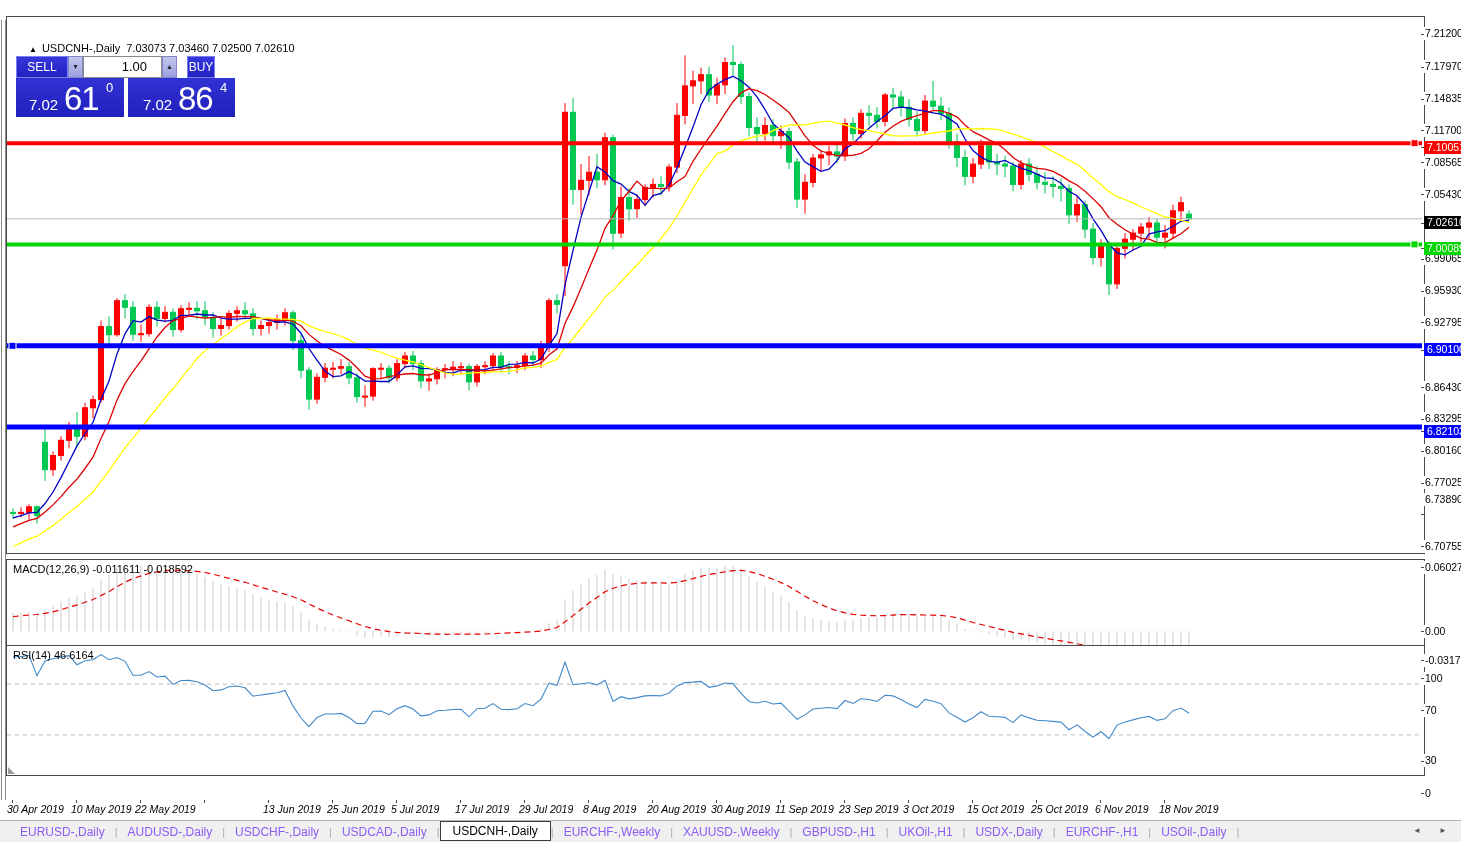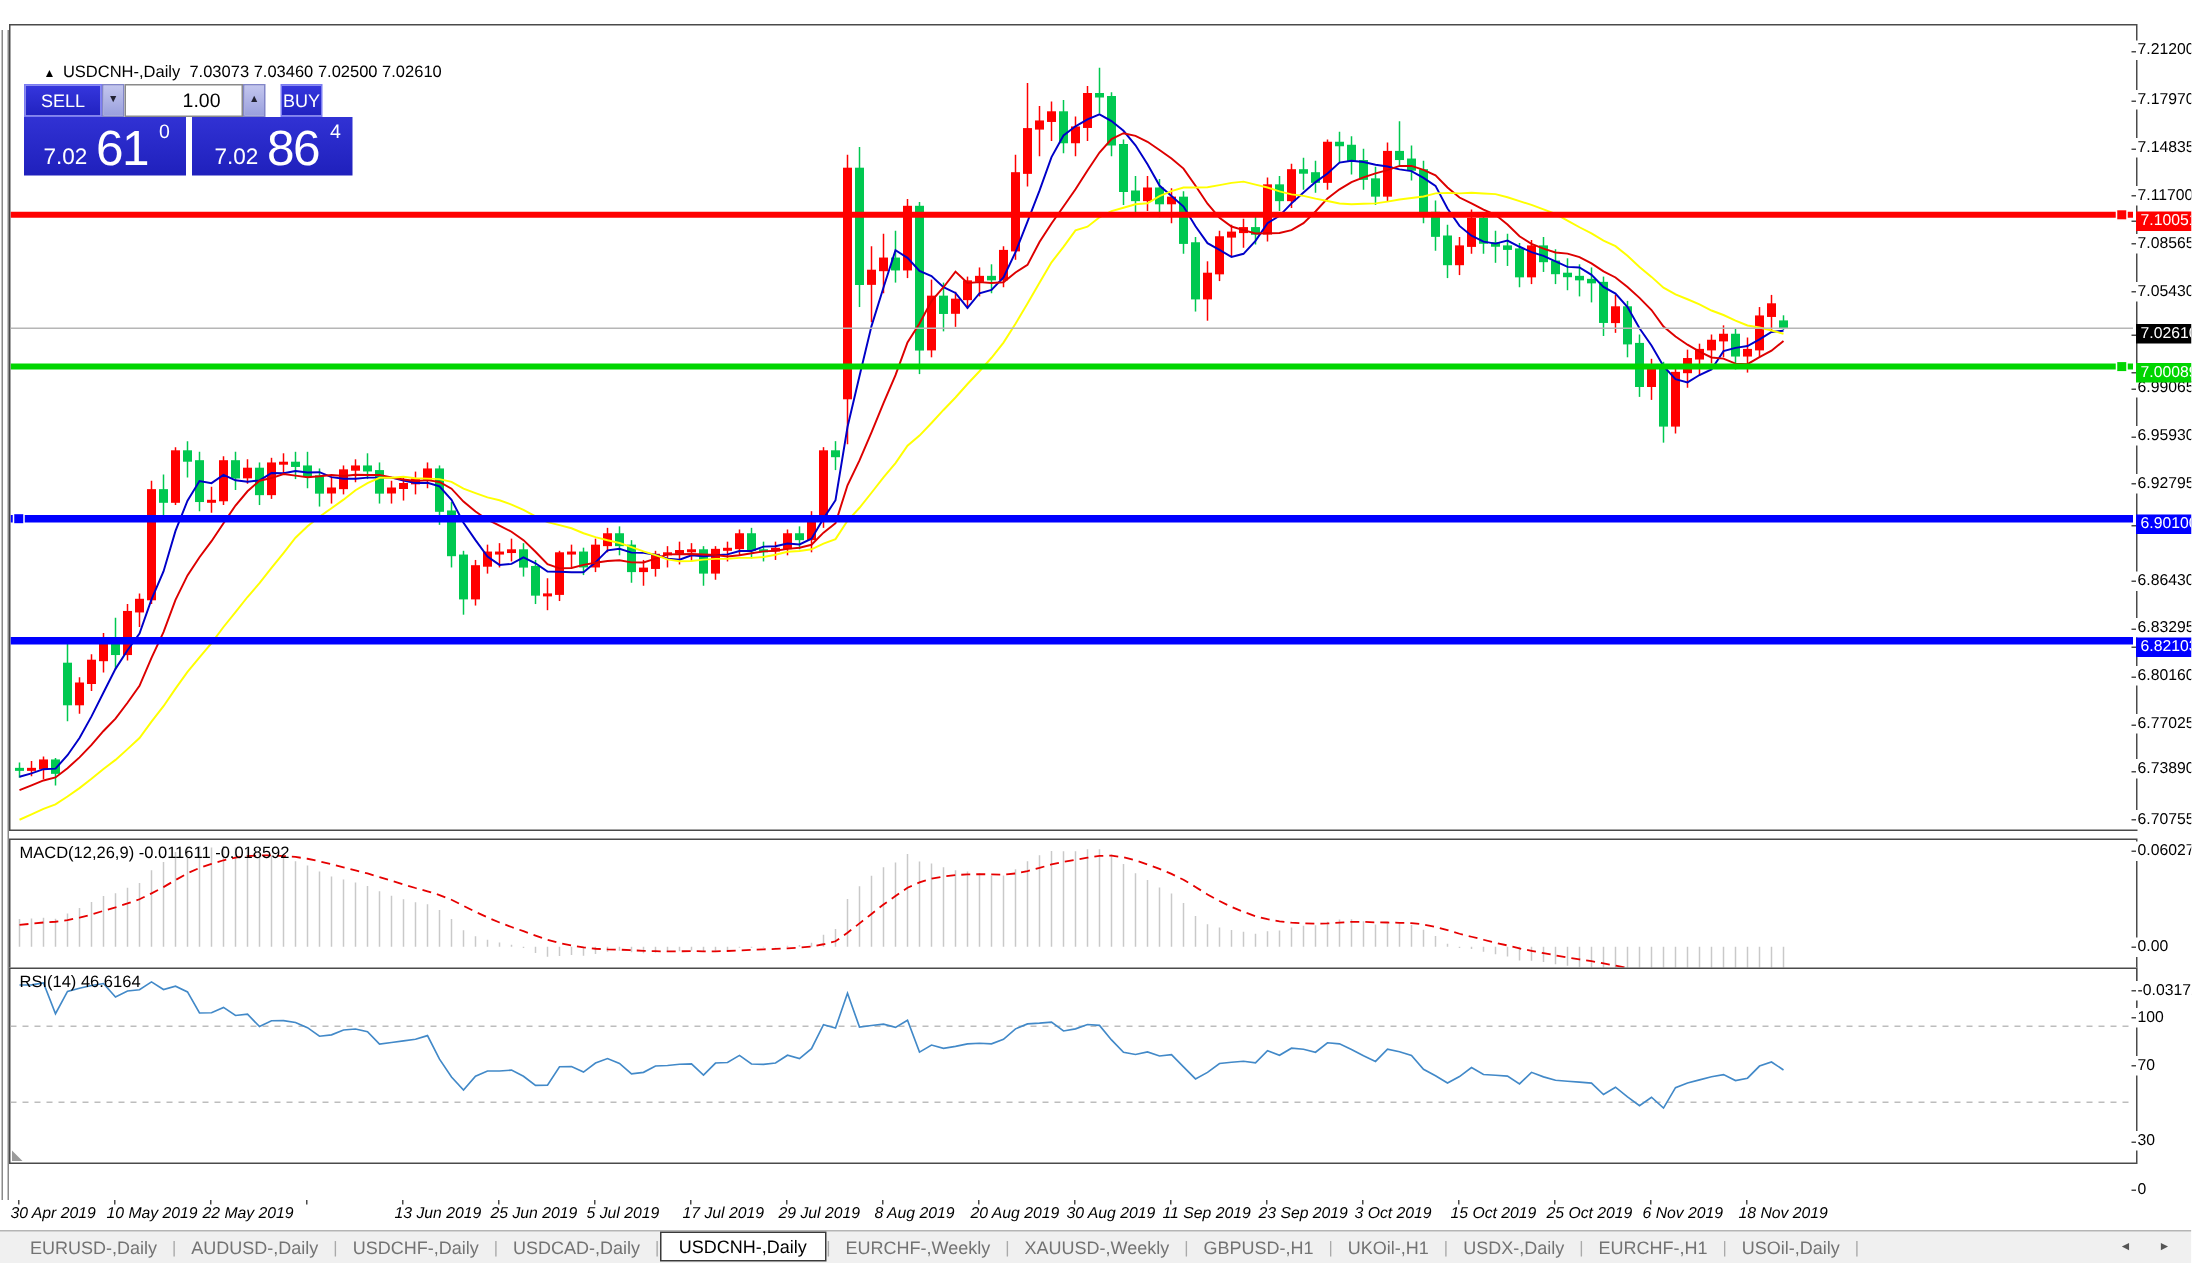--- a/index.html
+++ b/index.html
@@ -48,21 +48,21 @@
     white-space:nowrap;overflow:hidden;background:#fff;padding-left:1px;}
   .ax-label.boxed{color:#fff;padding-left:3px;z-index:3;}
   .ax-tick{position:absolute;left:-3px;width:4px;height:1px;background:#4a4a4a;}
   
   #date-axis{position:absolute;left:6px;top:800px;width:1417px;height:18px;font-style:italic;}
   .date-tick{position:absolute;top:0;width:1px;height:3px;background:#4a4a4a;}
   .date-label{position:absolute;top:3px;font-size:10.5px;color:#000;white-space:nowrap;}
   
   #tabbar{position:absolute;left:0;top:820px;width:1461px;height:22px;background:#f0f0f0;border-top:1px solid #b5b5b5;
     display:flex;align-items:center;padding-left:10px;box-sizing:border-box;}
-  .tab{font-size:12px;color:#737373;padding:2px 10px;white-space:nowrap;}
+  .tab{font-size:12px;color:#8b5cf6;padding:2px 10px;white-space:nowrap;}
   .tab.active{background:#fff;color:#000;border:1px solid #3a3a3a;padding:2px 12px;margin-top:-2px;}
   .tab-sep{color:#aaa;font-size:11px;}
   #tab-scroll{position:absolute;right:6px;top:5px;font-size:8px;color:#555;letter-spacing:8px;}
   
   #rsi-grip{position:absolute;left:1px;bottom:1px;width:0;height:0;border-left:7px solid #9a9a9a;border-top:7px solid transparent;}
 </style>
 </head>
 <body>
 
 <div id="screen">
@@ -595,21 +595,21 @@
       <div class="ax-label" style="top: 295.979px;">6.92795</div>
       <div class="ax-tick" style="top: 367.122px;"></div>
       <div class="ax-label" style="top: 360.622px;">6.86430</div>
       <div class="ax-tick" style="top: 398.961px;"></div>
       <div class="ax-label" style="top: 392.461px;">6.83295</div>
       <div class="ax-tick" style="top: 430.8px;"></div>
       <div class="ax-label" style="top: 424.3px;">6.80160</div>
       <div class="ax-tick" style="top: 462.639px;"></div>
       <div class="ax-label" style="top: 456.139px;">6.77025</div>
       <div class="ax-tick" style="top: 494.478px;"></div>
-      <div class="ax-label" style="top: 486px;">6.73890</div>
+      <div class="ax-label" style="top: 473px;">6.73890</div>
       <div class="ax-tick" style="top: 526.317px;"></div>
       <div class="ax-label" style="top: 519.817px;">6.70755</div>
       <div class="ax-tick" style="top: 127.228px;"></div>
       <div class="ax-label boxed" style="top: 120.728px; background: rgb(255, 0, 0); color: rgb(255, 255, 255);">7.10051</div>
       <div class="ax-tick" style="top: 228.402px;"></div>
       <div class="ax-label boxed" style="top: 221.902px; background: rgb(0, 213, 0); color: rgb(255, 255, 255);">7.00089</div>
       <div class="ax-tick" style="top: 329.85px;"></div>
       <div class="ax-label boxed" style="top: 323.35px; background: rgb(0, 0, 255); color: rgb(255, 255, 255);">6.90100</div>
       <div class="ax-tick" style="top: 411.067px;"></div>
       <div class="ax-label boxed" style="top: 404.567px; background: rgb(0, 0, 255); color: rgb(255, 255, 255);">6.82103</div>

